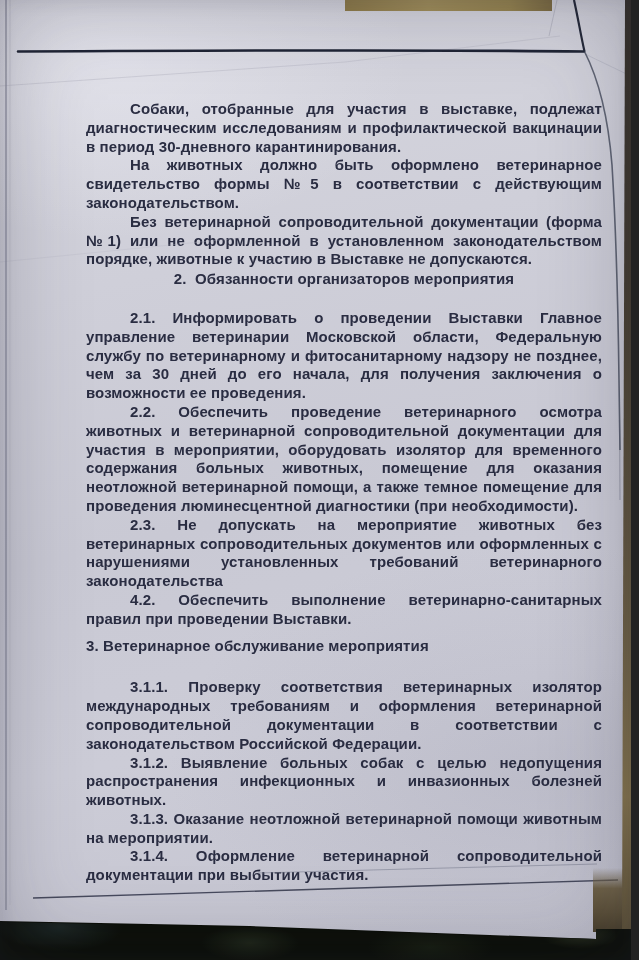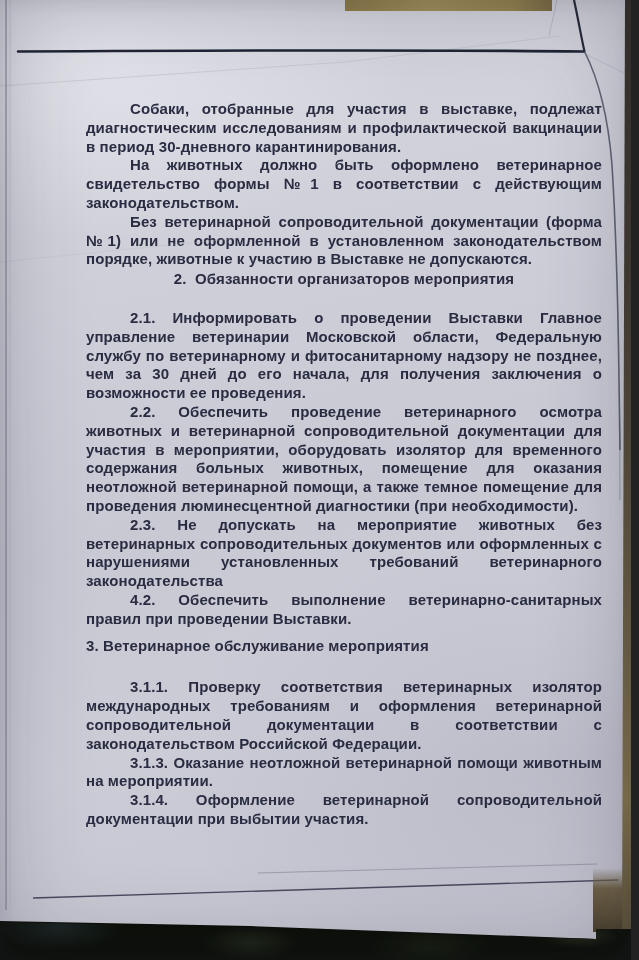--- a/index.html
+++ b/index.html
@@ -60,29 +60,30 @@
 </style>
 </head>
 <body>
 
 <div class="stage">
 
   <div class="paper"></div>
 
   <div class="text-col" style="color: rgb(42, 45, 66);">
       <div class="p">Собаки, отобранные для участия в выставке, подлежат диагностическим исследованиям и профилактической вакцинации в период 30-дневного карантинирования.</div>
-      <div class="p">На животных должно быть оформлено ветеринарное свидетельство формы №1 в соответствии с действующим законодательством.</div>
+      <div class="p">На животных должно быть оформлено ветеринарное свидетельство формы №5 в соответствии с действующим законодательством.</div>
       <div class="p">Без ветеринарной сопроводительной документации (форма №1) или не оформленной в установленном законодательством порядке, животные к участию в Выставке не допускаются.</div>
       <div class="h2">2.&nbsp; Обязанности организаторов мероприятия</div>
       <div class="p">2.1. Информировать о проведении Выставки Главное управление ветеринарии Московской области, Федеральную службу по ветеринарному и фитосанитарному надзору не позднее, чем за 30 дней до его начала, для получения заключения о возможности ее проведения.</div>
       <div class="p">2.2. Обеспечить проведение ветеринарного осмотра животных и ветеринарной сопроводительной документации для участия в мероприятии, оборудовать изолятор для временного содержания больных животных, помещение для оказания неотложной ветеринарной помощи, а также темное помещение для проведения люминесцентной диагностики (при необходимости).</div>
       <div class="p">2.3. Не допускать на мероприятие животных без ветеринарных сопроводительных документов или оформленных с нарушениями установленных требований ветеринарного законодательства</div>
       <div class="p">4.2. Обеспечить выполнение ветеринарно-санитарных правил при проведении Выставки.</div>
       <div class="h3">3. Ветеринарное обслуживание мероприятия</div>
       <div class="p">3.1.1. Проверку соответствия ветеринарных изолятор международных требованиям и оформления ветеринарной сопроводительной документации в соответствии с законодательством Российской Федерации.</div>
+      <div class="p">3.1.2. Выявление больных собак с целью недопущения распространения инфекционных и инвазионных болезней животных.</div>
       <div class="p">3.1.3. Оказание неотложной ветеринарной помощи животным на мероприятии.</div>
       <div class="p">3.1.4. Оформление ветеринарной сопроводительной документации при выбытии участия.</div>
     </div>
 
   <svg class="lines" width="639" height="960" viewBox="0 0 639 960">
 
     <path d="M0,86 L345,62 L560,36" stroke="#b4b4c2" stroke-width="1" fill="none" opacity="0.45"></path>
     <path d="M0,262 L240,238" stroke="#b7b7c4" stroke-width="1" fill="none" opacity="0.3"></path>
     <path d="M557,0 L549,36" stroke="#a6a8b6" stroke-width="1" fill="none" opacity="0.6"></path>
     <path d="M585,54 L639,80" stroke="#aeb0be" stroke-width="1" fill="none" opacity="0.5"></path>

